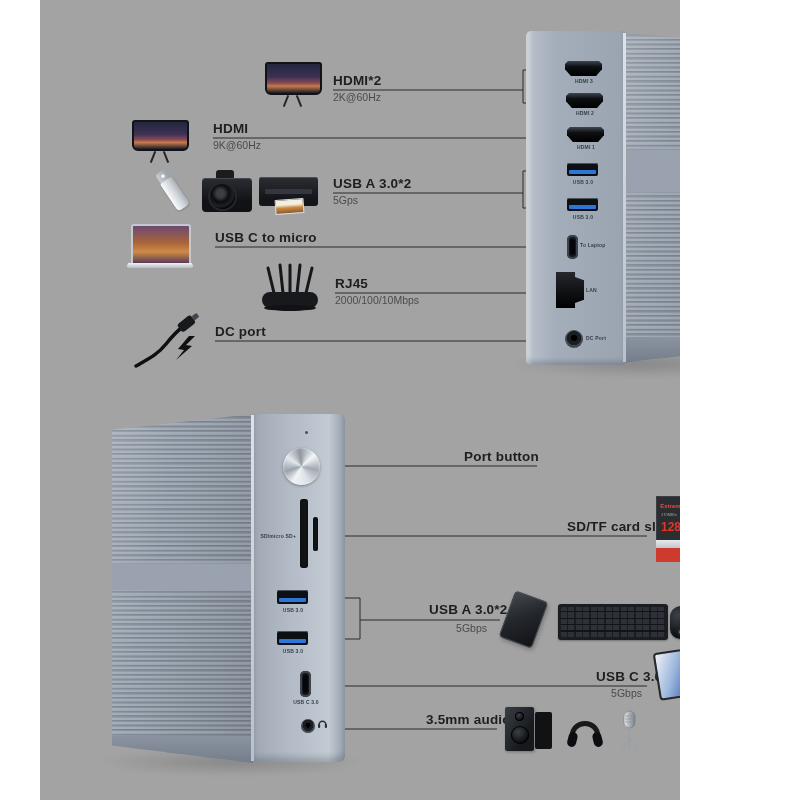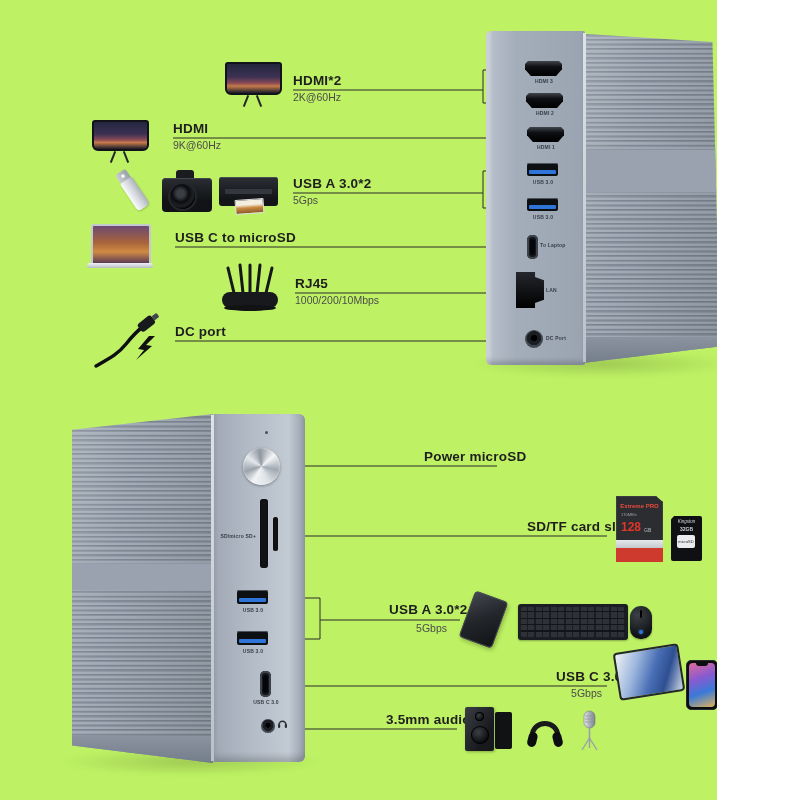--- a/index.html
+++ b/index.html
@@ -1,17 +1,17 @@
 <!DOCTYPE html>
 <html><head>
 <meta charset="utf-8">
 <style>
   html,body{margin:0;padding:0;background:#fff;}
-  #canvas{position:relative;width:717px;height:800px;background:#bef264;overflow:hidden;
-          font-family:"Liberation Sans",sans-serif;}
+  #canvas{position:relative;width:640px;height:800px;background:#a3a3a3;overflow:hidden;
+          font-family:"Liberation Sans",sans-serif;margin-left:40px;}
   .abs{position:absolute;}
   
   .lab{position:absolute;font-weight:600;font-size:13.5px;line-height:1.1;color:#1e1e1e;letter-spacing:.2px;white-space:nowrap;}
   .sub{position:absolute;font-weight:400;font-size:10.5px;line-height:1.1;color:#4b4b4b;white-space:nowrap;}
   
   .ribs{background:
       linear-gradient(100deg, rgba(255,255,255,.16) 0%, rgba(255,255,255,0) 35%, rgba(0,0,0,.12) 100%),
       repeating-linear-gradient(180deg,#a2abb6 0px,#a2abb6 2px,#79838f 2.6px,#929ba7 4.6px);}
   .smoothband{position:absolute;left:0;width:100%;background:#99a2ae;box-shadow:0 0 5px #99a2ae;}
   .frontface{position:absolute;}
@@ -96,24 +96,24 @@
 
   <div class="lab" style="left:293px;top:74px">HDMI*2</div>
   <div class="sub" style="left:293px;top:92px">2K@60Hz</div>
 
   <div class="lab" style="left:173px;top:122px">HDMI</div>
   <div class="sub" style="left:173px;top:140px">9K@60Hz</div>
 
   <div class="lab" style="left:293px;top:177px">USB A 3.0*2</div>
   <div class="sub" style="left:293px;top:195px">5Gps</div>
 
-  <div class="lab" style="left:175px;top:231px">USB C to microSD</div>
+  <div class="lab" style="left:175px;top:231px">USB C to micro</div>
 
   <div class="lab" style="left:295px;top:277px">RJ45</div>
-  <div class="sub" style="left:295px;top:295px">1000/200/10Mbps</div>
+  <div class="sub" style="left:295px;top:295px">2000/100/10Mbps</div>
 
   <div class="lab" style="left:175px;top:325px">DC port</div>
 
   <div class="abs" style="left:225px;top:62px;width:57px;height:48px">
     <div class="mon-scr" style="width:53px;height:29px"></div>
     <div class="mon-leg" style="left:20px;top:33px;transform:rotate(22deg)"></div>
     <div class="mon-leg" style="left:33px;top:33px;transform:rotate(-22deg)"></div>
   </div>
 
   <div class="abs" style="left:92px;top:120px;width:57px;height:46px">
@@ -192,21 +192,21 @@
     <div class="plab" style="left:245px;top:700px;width:42px">USB C 3.0</div>
 
     <div class="roundjack" style="left:261px;top:719px;width:14px;height:14px"></div>
     <svg class="abs" style="left:277px;top:717px" width="11" height="12" viewBox="0 0 11 12">
       <path d="M2 8 A3.5 3.8 0 0 1 9 8" stroke="#2b3036" stroke-width="1.4" fill="none"></path>
       <rect x="1" y="7" width="2.2" height="4" rx="1" fill="#2b3036"></rect>
       <rect x="7.8" y="7" width="2.2" height="4" rx="1" fill="#2b3036"></rect>
     </svg>
   </div>
 
-  <div class="lab" style="left:424px;top:450px">Power microSD</div>
+  <div class="lab" style="left:424px;top:450px">Port button</div>
   <div class="lab" style="left:527px;top:520px">SD/TF card slot</div>
   <div class="lab" style="left:389px;top:603px">USB A 3.0*2</div>
   <div class="sub" style="left:367px;top:623px;width:80px;text-align:right">5Gbps</div>
   <div class="lab" style="left:556px;top:670px">USB C 3.0</div>
   <div class="sub" style="left:522px;top:688px;width:80px;text-align:right">5Gbps</div>
   <div class="lab" style="left:386px;top:713px">3.5mm audio</div>
 
   <div class="abs" style="left:616px;top:496px;width:47px;height:66px;background:#2b2d31;border-radius:0;clip-path:polygon(0 0,85% 0,100% 9%,100% 100%,0 100%);box-shadow:inset 0 0 0 1px #3a3d42">
     <div class="abs" style="left:0;top:7px;width:100%;text-align:center;font-size:6px;font-weight:700;color:#e84a3c">Extreme PRO</div>
     <div class="abs" style="left:5px;top:16px;font-size:4px;color:#9aa0a6">170MB/s</div>

